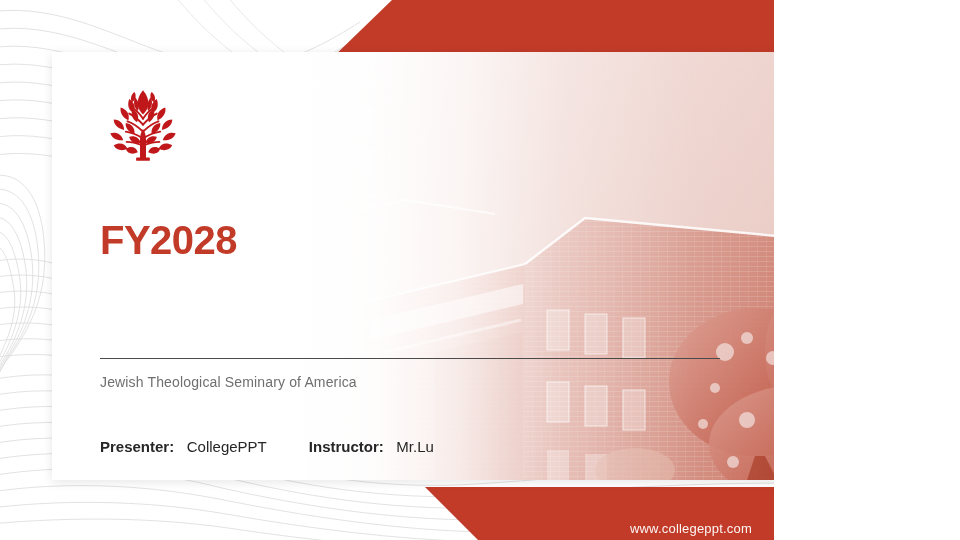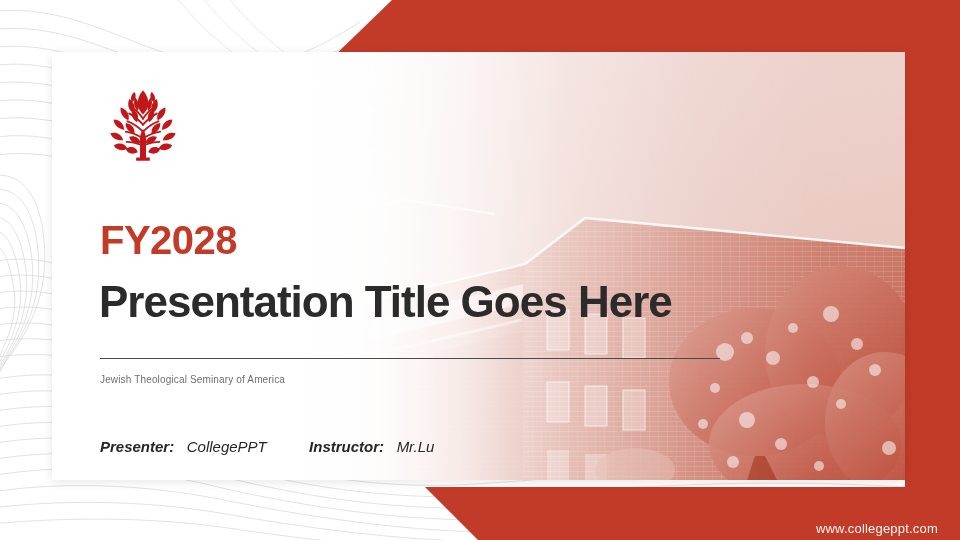--- a/index.html
+++ b/index.html
@@ -2,21 +2,21 @@
 <html><head>
 <meta charset="utf-8">
 <style>
   html, body {
     margin: 0;
     padding: 0;
     background: #ffffff;
   }
   #slide {
     position: relative;
-    width: 960px;
+    width: 774px;
     height: 540px;
     overflow: hidden;
     background: #ffffff;
     font-family: "Liberation Sans", sans-serif;
   }
 
   
   .bg-topo {
     position: absolute;
     inset: 0;
@@ -119,35 +119,34 @@
     top: 306px;
     width: 620px;
     height: 1px;
     background: #4a4a4a;
   }
 
   .org-name {
     position: absolute;
     left: 48px;
     top: 322px;
-    font-size: 10px;
+    font-size: 14px;
     font-weight: normal;
     color: #6f6f6f;
     letter-spacing: 0.15px;
     white-space: nowrap;
   }
 
   .byline {
     position: absolute;
     left: 48px;
     top: 386px;
     font-size: 15px;
     color: #262626;
     white-space: nowrap;
-    font-style: italic;
   }
   .byline .lbl { font-weight: bold; }
   .byline .val { font-weight: normal; }
   .byline .gap { display: inline-block; width: 34px; }
 
   
   .footer-url {
     position: absolute;
     right: 22px;
     bottom: 4px;
@@ -401,21 +400,20 @@
             <path d="M59,20 C55,25 54,31 56,36 C60,33 62,26 59,20 Z"></path>
 
             <path d="M60,14 C64,17 65,22 63,26 C59,24 57,18 60,14 Z"></path>
             <path d="M40,14 C36,17 35,22 37,26 C41,24 43,18 40,14 Z"></path>
           </g>
         </svg>
       </div>
 
       <div class="fy-line">FY2028</div>
 
-      <div class="main-title">Presentation Title Goes Here</div>
 
       <div class="rule"></div>
 
       <div class="org-name">Jewish Theological Seminary of America</div>
 
       <div class="byline">
         <span class="lbl">Presenter:</span>
         <span>&nbsp;</span>
         <span class="val">CollegePPT</span>
         <span class="gap"></span>

